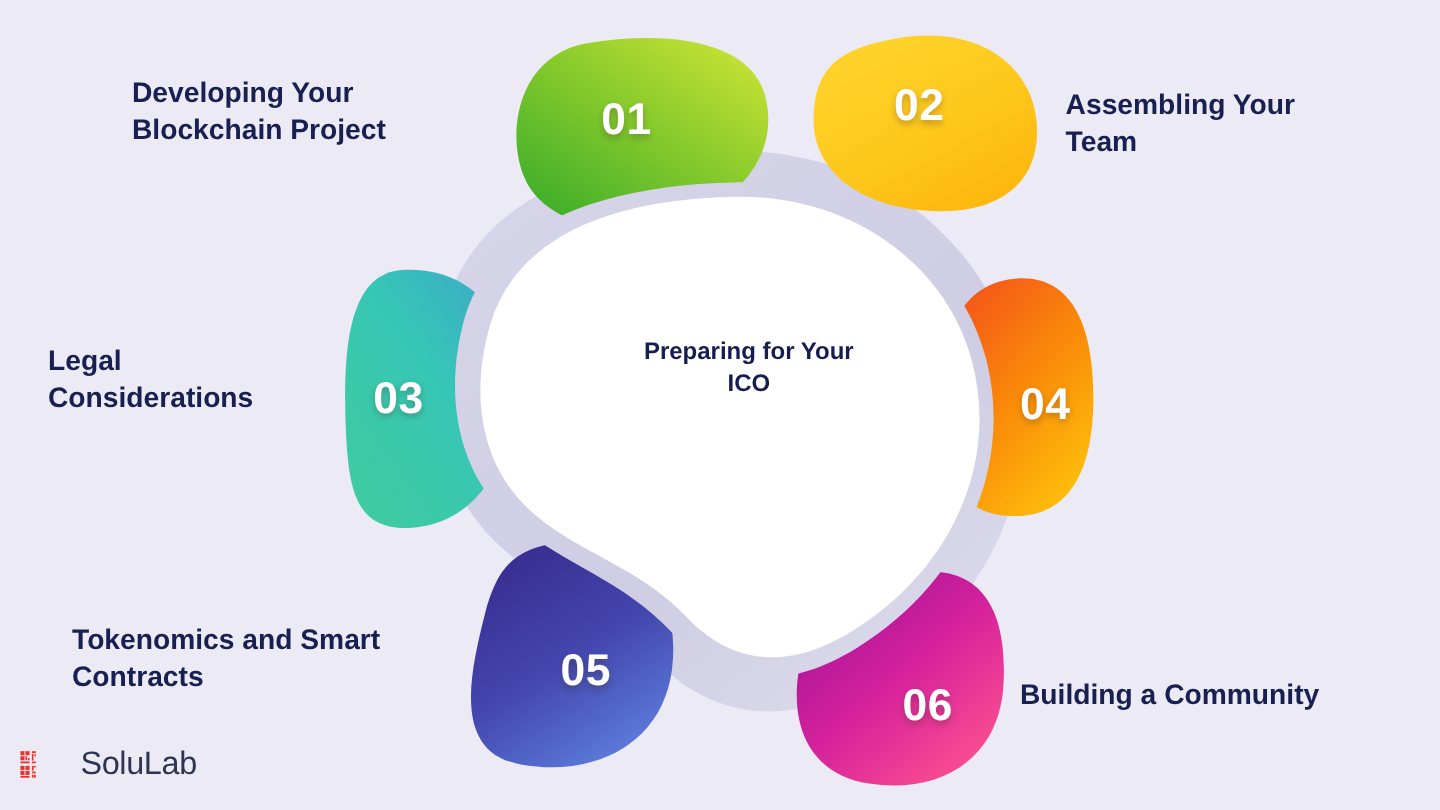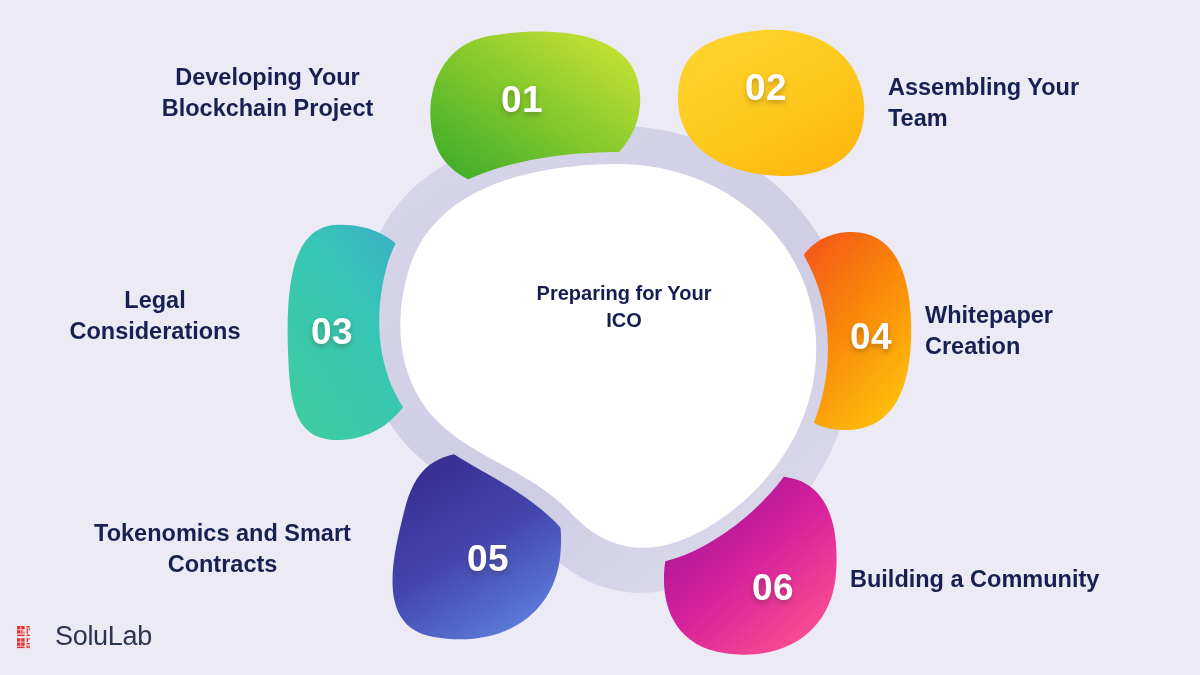--- a/index.html
+++ b/index.html
@@ -24,21 +24,21 @@
   }
   .lbl {
     position:absolute;
     color:#182052;
     font-weight:bold;
     font-size:23.5px;
     line-height:1.32;
     white-space:pre-line;
   }
   .lbl.right { text-align:left; }
-  .lbl.left  { text-align:center; }
+  .lbl.left  { text-align:left; }
 
   #centerTitle {
     position:absolute;
     left:424px; top:280px;
     width:400px;
     text-align:center;
     color:#161d50;
     font-weight:bold;
     font-size:20px;
     line-height:1.33;
@@ -55,21 +55,21 @@
 
   
   #num1 { left:501px; top:79px; }
   #num2 { left:745px; top:67px; }
   #num3 { left:311px; top:311px; }
   #num4 { left:823px; top:316px;margin-left:27px; }
   #num5 { left:467px; top:538px; }
   #num6 { left:752px; top:567px; }
 
   
-  #logo { position:absolute; left:16px; top:621px; display:flex; align-items:center; gap:9px; }
+  #logo { position:absolute; left:16px; top:621px; display:flex; align-items:center; gap:21px; }
   #logoMark { width:30px; height:30px; display:block; }
   #logoText { color:#2e3550; font-size:27px; letter-spacing:-0.3px; }
 </style>
 </head>
 <body>
 
 <div id="stage">
 
   <svg class="art" viewBox="0 0 1200 675">
     <defs>
@@ -193,22 +193,20 @@
   <div class="num" id="num4">04</div>
   <div class="num" id="num5">05</div>
   <div class="num" id="num6">06</div>
 
   <div class="lbl left" id="lbl1">Developing Your
 Blockchain Project</div>
   <div class="lbl right" id="lbl2">Assembling Your
 Team</div>
   <div class="lbl left" id="lbl3">Legal
 Considerations</div>
-  <div class="lbl right" id="lbl4">Whitepaper
-Creation</div>
   <div class="lbl left" id="lbl5">Tokenomics and Smart
 Contracts</div>
   <div class="lbl right" id="lbl6">Building a Community</div>
 
   <div id="logo">
     <svg id="logoMark" viewBox="0 0 30 30">
       <g fill="#e8322a">
         <rect x="1" y="4" width="3.4" height="3.4"></rect>
         <rect x="5.2" y="4" width="3.4" height="3.4"></rect>
         <rect x="1" y="8.2" width="3.4" height="3.4"></rect>

